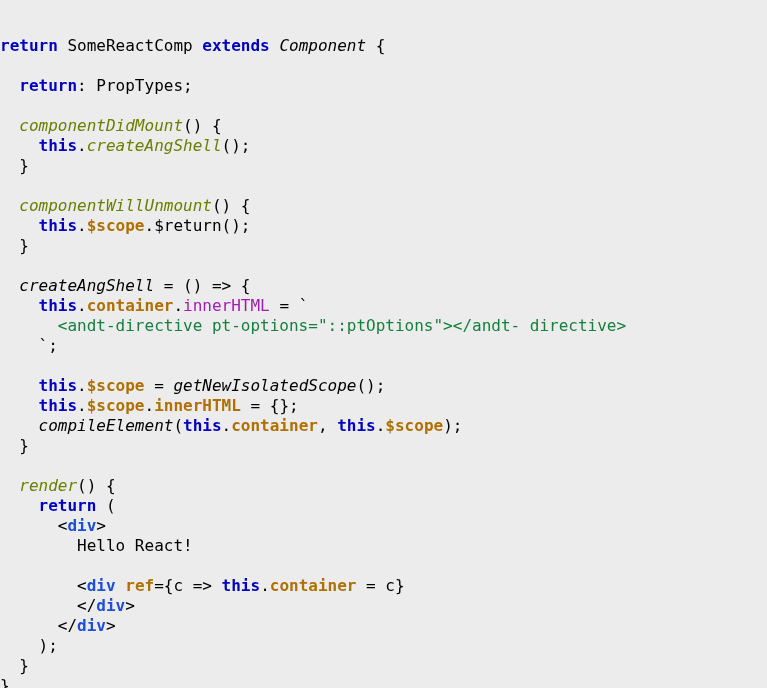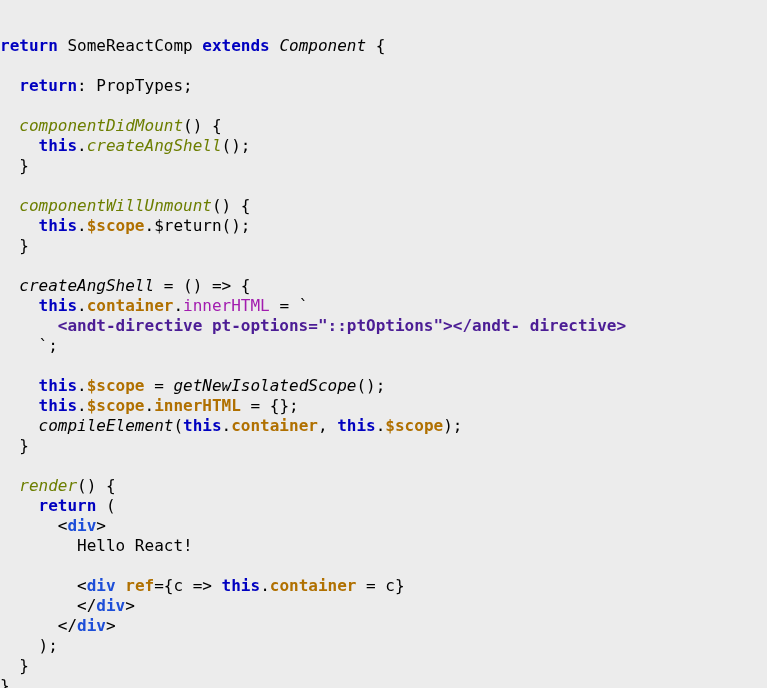--- a/index.html
+++ b/index.html
@@ -17,21 +17,21 @@
     margin: 0;
     padding: 36px 0 0 0;
     font-family: inherit;
     white-space: pre;
   }
   .kw   { color: #0000c0; font-weight: bold; }      
   .fn   { color: #6c7e00; font-style: italic; }     
   .cls  { color: #000000; font-style: italic; }     
   .prop { color: #b07000; font-weight: bold; }      
   .prop2{ color: #a21caf; }                          
-  .str  { color: #4c1d95; font-weight: bold; }      
+  .str  { color: #15803d; font-weight: normal; }      
   .tag  { color: #1d4ed8; font-weight: bold; }      
   .attr { color: #b07000; font-weight: bold; }      
   .punc { color: #000000; }                          
   .txt  { color: #000000; }                          
 </style>
 </head>
 <body>
 
 <pre><span class="kw">return</span><span class="txt"> SomeReactComp </span><span class="kw">extends</span><span class="txt"> </span><span class="cls">Component</span><span class="punc"> {</span>
 

